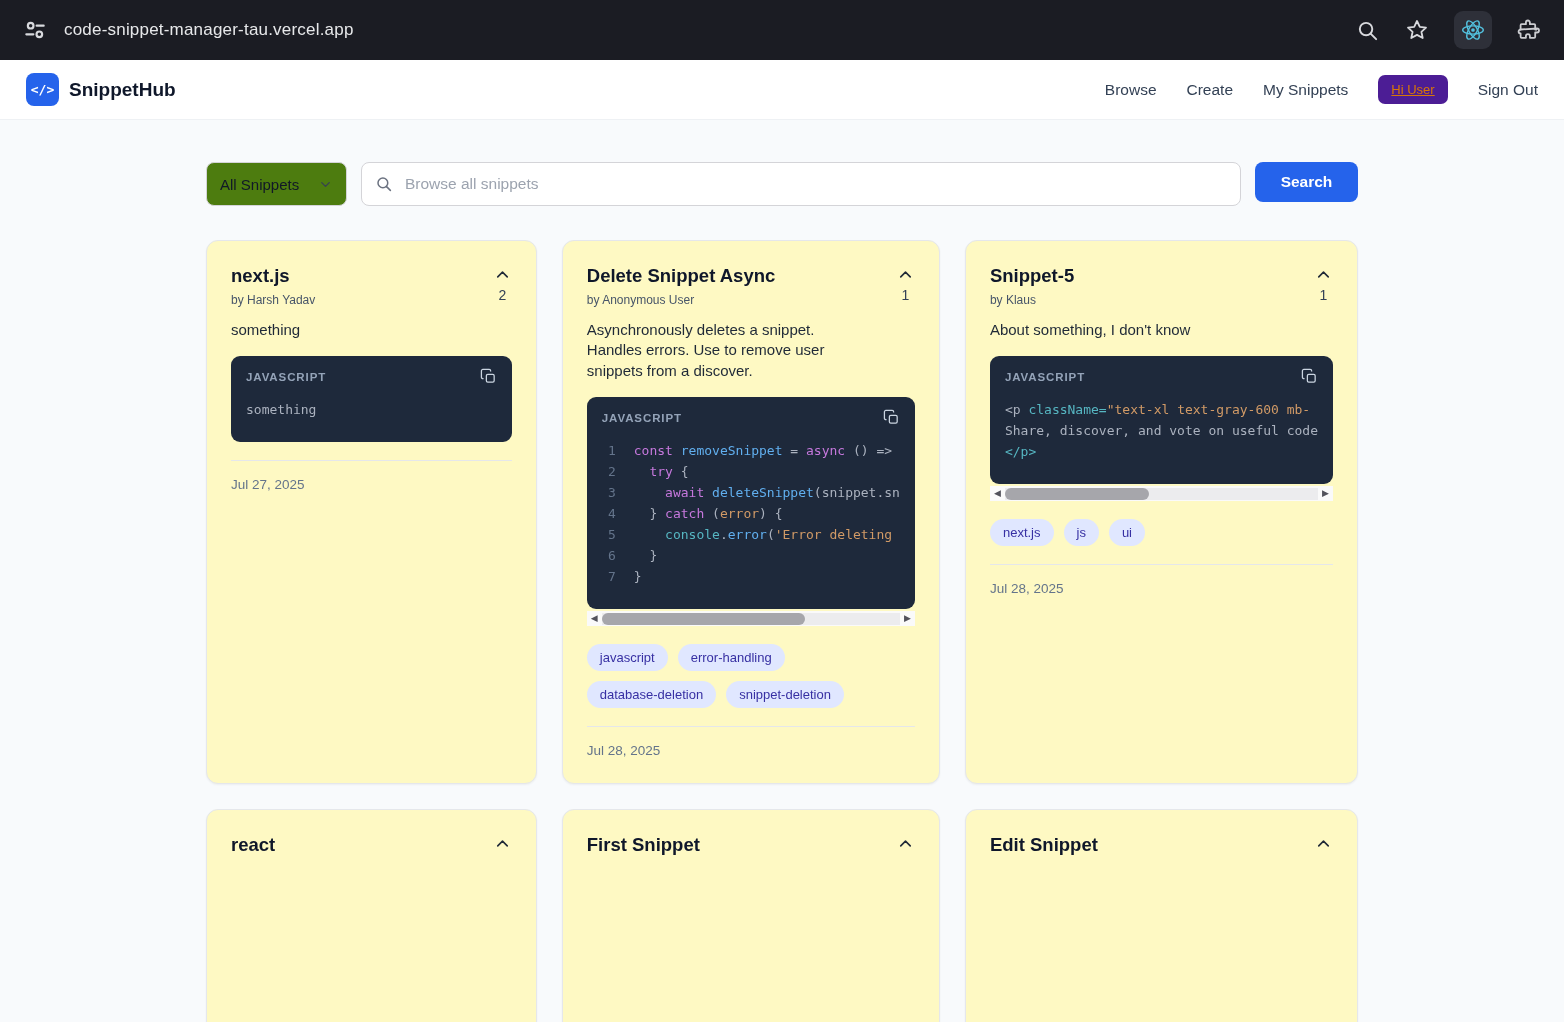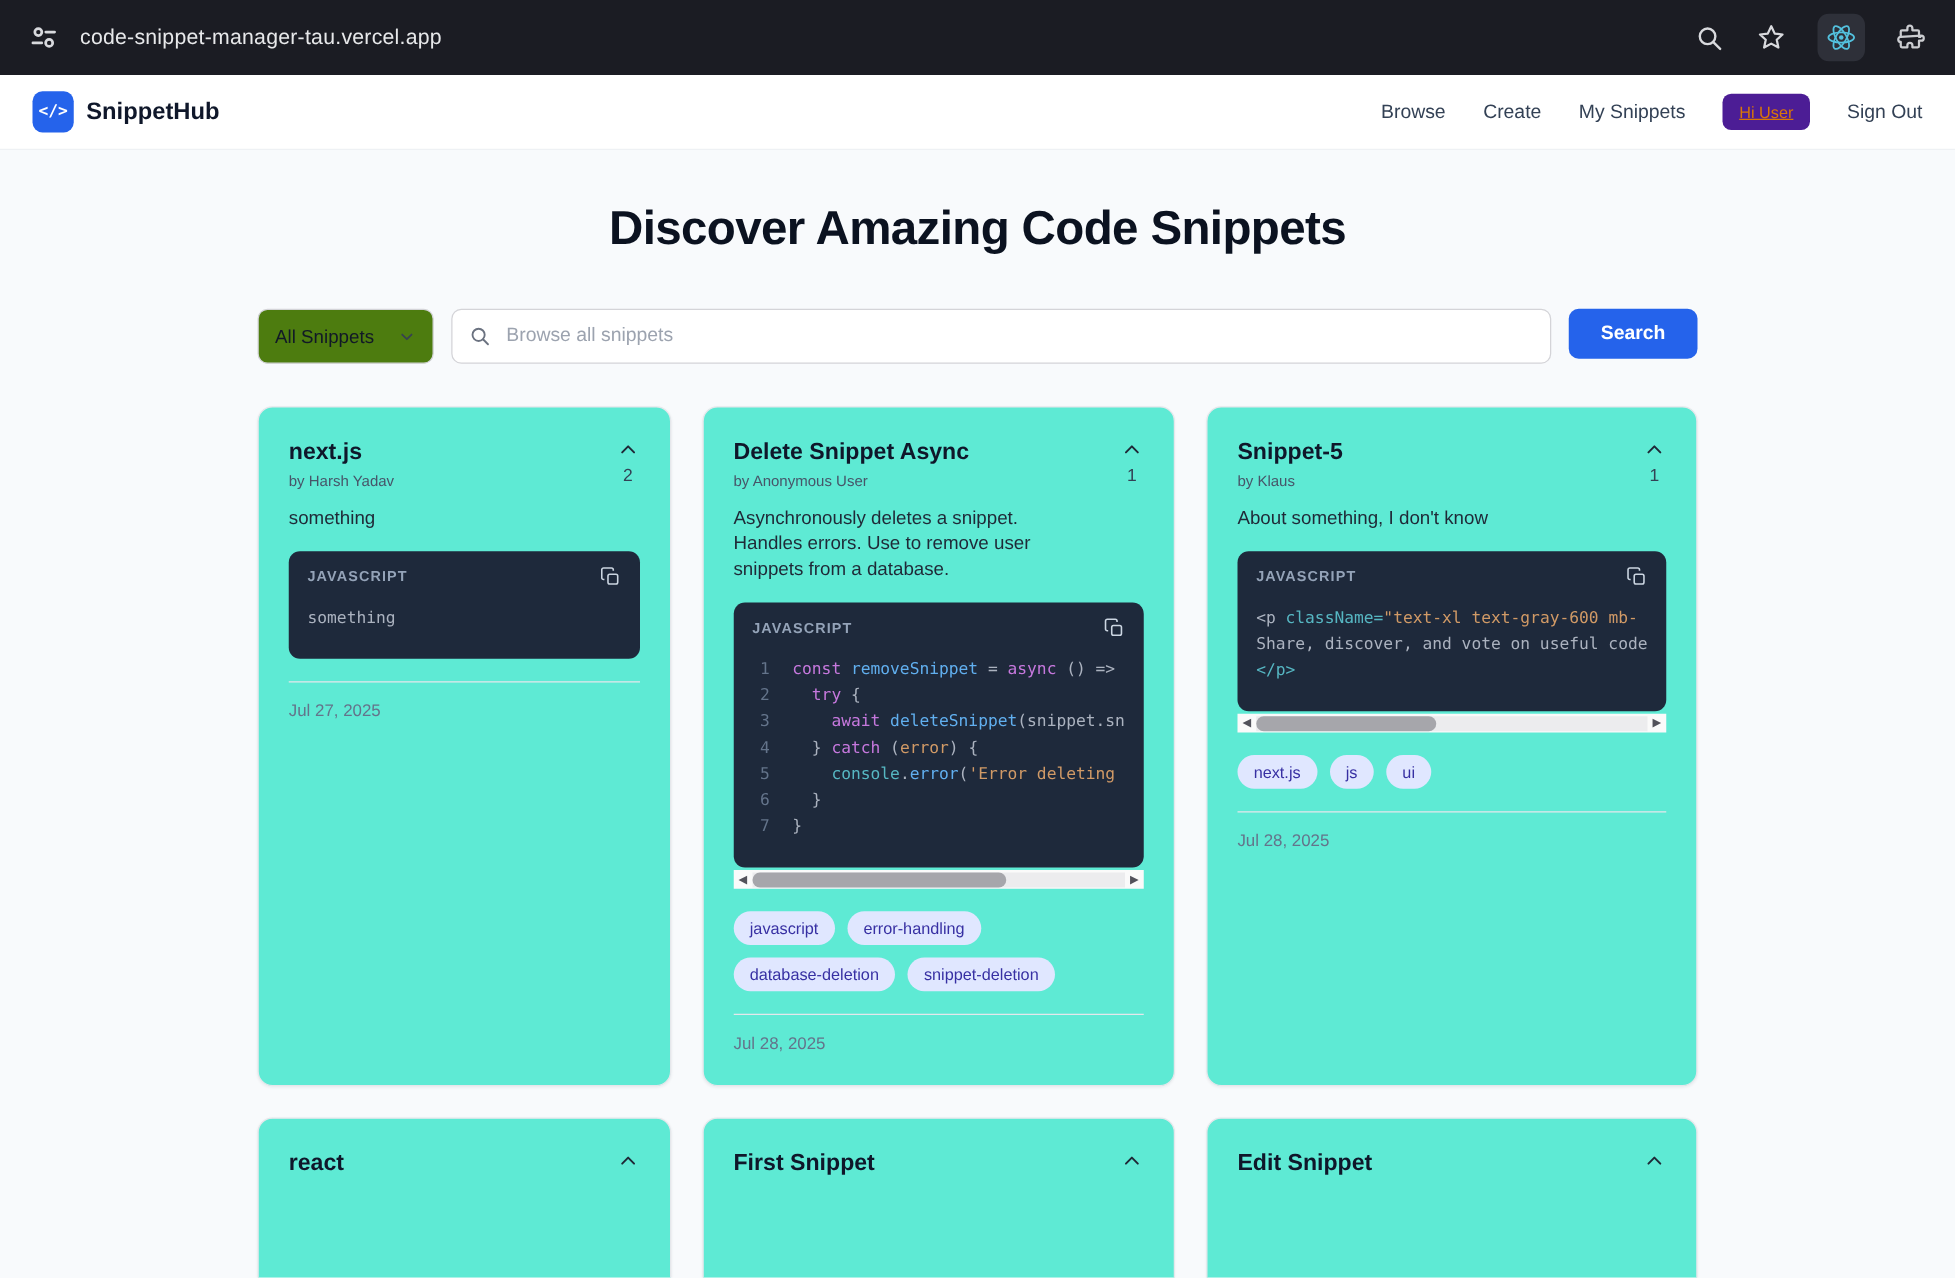--- a/index.html
+++ b/index.html
@@ -28,21 +28,21 @@
   .hero p{margin:16px 0 0;font-size:19px;color:#4b5563;}
   
   .search-row{width:1152px;margin:42px auto 0;display:flex;gap:14px;}
   .filter-select{display:flex;align-items:center;justify-content:space-between;width:141px;height:44px;padding:0 13px;border:1px solid #d4d4d8;border-radius:8px;background:#4d7c0f;font-size:15px;color:#111827;box-sizing:border-box;cursor:pointer;}
   .search-box{flex:1;height:44px;border:1px solid #d4d4d8;border-radius:8px;background:#fff;display:flex;align-items:center;padding:0 13px;gap:10px;box-sizing:border-box;}
   .search-box input{border:none;outline:none;flex:1;font-size:15.5px;color:#111827;font-family:"Liberation Sans",sans-serif;background:transparent;}
   .search-box input::placeholder{color:#9ca3af;}
   .search-btn{width:103px;height:40px;background:#2563eb;color:#fff;border:none;border-radius:8px;font-size:15.5px;font-weight:600;cursor:pointer;font-family:"Liberation Sans",sans-serif;}
   
   .grid{width:1152px;margin:34px auto 0;display:grid;grid-template-columns:repeat(3,1fr);gap:25px;}
-  .card{background:#5eead4;border:1px solid #e5e7eb;border-radius:12px;padding:24px;box-sizing:border-box;box-shadow:0 1px 2px rgba(16,24,40,.05);display:flex;flex-direction:column;}
+  .card{background:#fef9c3;border:1px solid #e5e7eb;border-radius:12px;padding:24px;box-sizing:border-box;box-shadow:0 1px 2px rgba(16,24,40,.05);display:flex;flex-direction:column;}
   .card.partial{height:560px;}
   .card-head{display:flex;justify-content:space-between;align-items:flex-start;}
   .card-title{margin:0;font-size:18.5px;font-weight:700;color:#0f172a;}
   .card-author{font-size:12px;color:#475569;margin-top:6px;}
   .vote{display:flex;flex-direction:column;align-items:center;}
   .vote-btn{background:none;border:none;padding:0;cursor:pointer;line-height:0;}
   .vote-count{font-size:14px;color:#334155;margin-top:3px;}
   .card-desc{font-size:15px;color:#1f2937;margin:13px 0 0;line-height:1.36;padding-right:58px;}
   
   .code-wrap{margin-top:16px;}
@@ -120,21 +120,20 @@
   <nav class="nav-links">
     <a class="nav-link">Browse</a>
     <a class="nav-link">Create</a>
     <a class="nav-link">My Snippets</a>
     <span class="greeting">Hi User</span>
     <a class="nav-link">Sign Out</a>
   </nav>
 </header>
 
 <section class="hero">
-  <h1>Discover Amazing Code Snippets</h1>
 </section>
 
 <div class="search-row">
   <div class="filter-select">
     <span>All Snippets</span>
     <svg viewBox="0 0 24 24" width="15" height="15" fill="none" stroke="#374151" stroke-width="2.2" stroke-linecap="round" stroke-linejoin="round">
       <polyline points="6,9 12,15 18,9"></polyline>
     </svg>
   </div>
   <div class="search-box">
@@ -195,21 +194,21 @@
       </div>
       <div class="vote">
         <button class="vote-btn">
           <svg viewBox="0 0 24 24" width="19" height="19" fill="none" stroke="#1f2937" stroke-width="2" stroke-linecap="round" stroke-linejoin="round">
             <polyline points="6,15 12,9 18,15"></polyline>
           </svg>
         </button>
         <span class="vote-count">1</span>
       </div>
     </div>
-    <p class="card-desc">Asynchronously deletes a snippet. Handles errors. Use to remove user snippets from a database.</p>
+    <p class="card-desc">Asynchronously deletes a snippet. Handles errors. Use to remove user snippets from a discover.</p>
     <div class="code-wrap">
       <div class="code-block">
         <div class="code-head">
           <span class="code-lang">JAVASCRIPT</span>
           <button class="copy-btn">
             <svg viewBox="0 0 24 24" width="17" height="17" fill="none" stroke="#cbd5e1" stroke-width="1.8" stroke-linejoin="round">
               <rect x="9" y="9" width="11" height="11" rx="2"></rect>
               <path d="M5 15H4a2 2 0 0 1-2-2V4a2 2 0 0 1 2-2h9a2 2 0 0 1 2 2v1"></path>
             </svg>
           </button>

